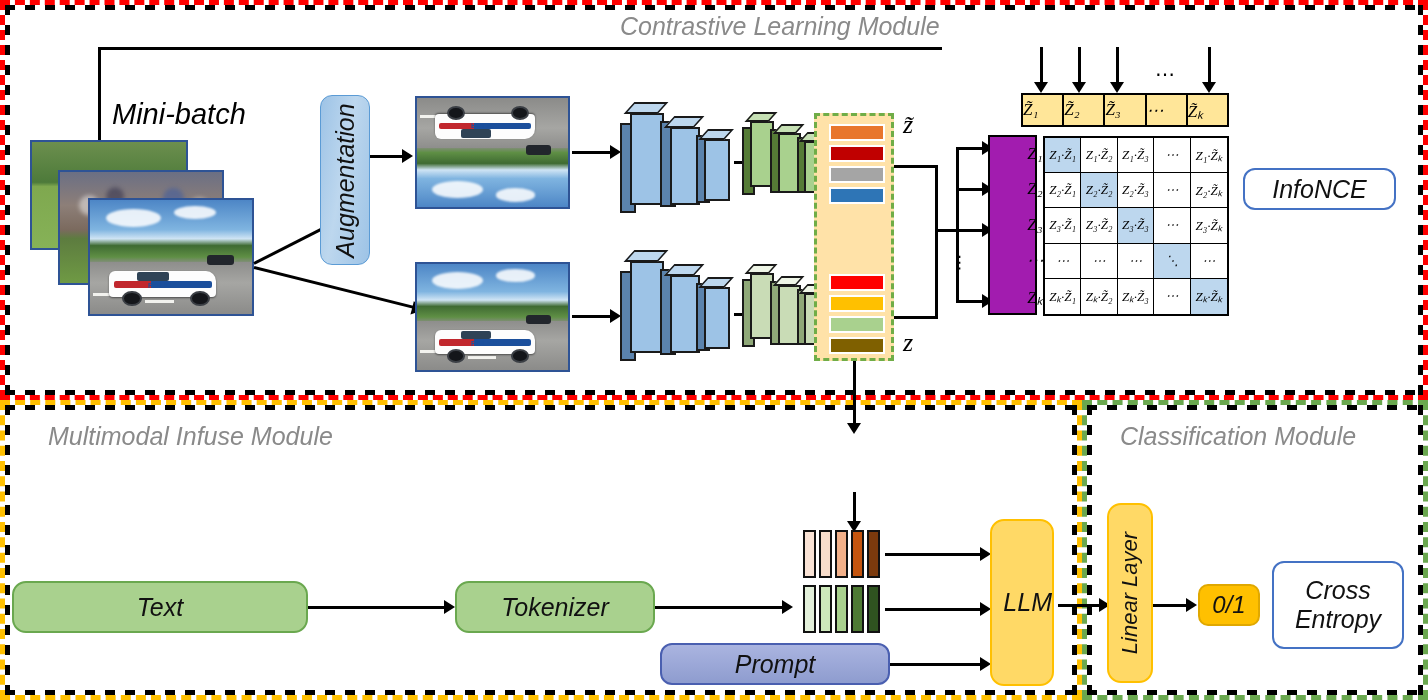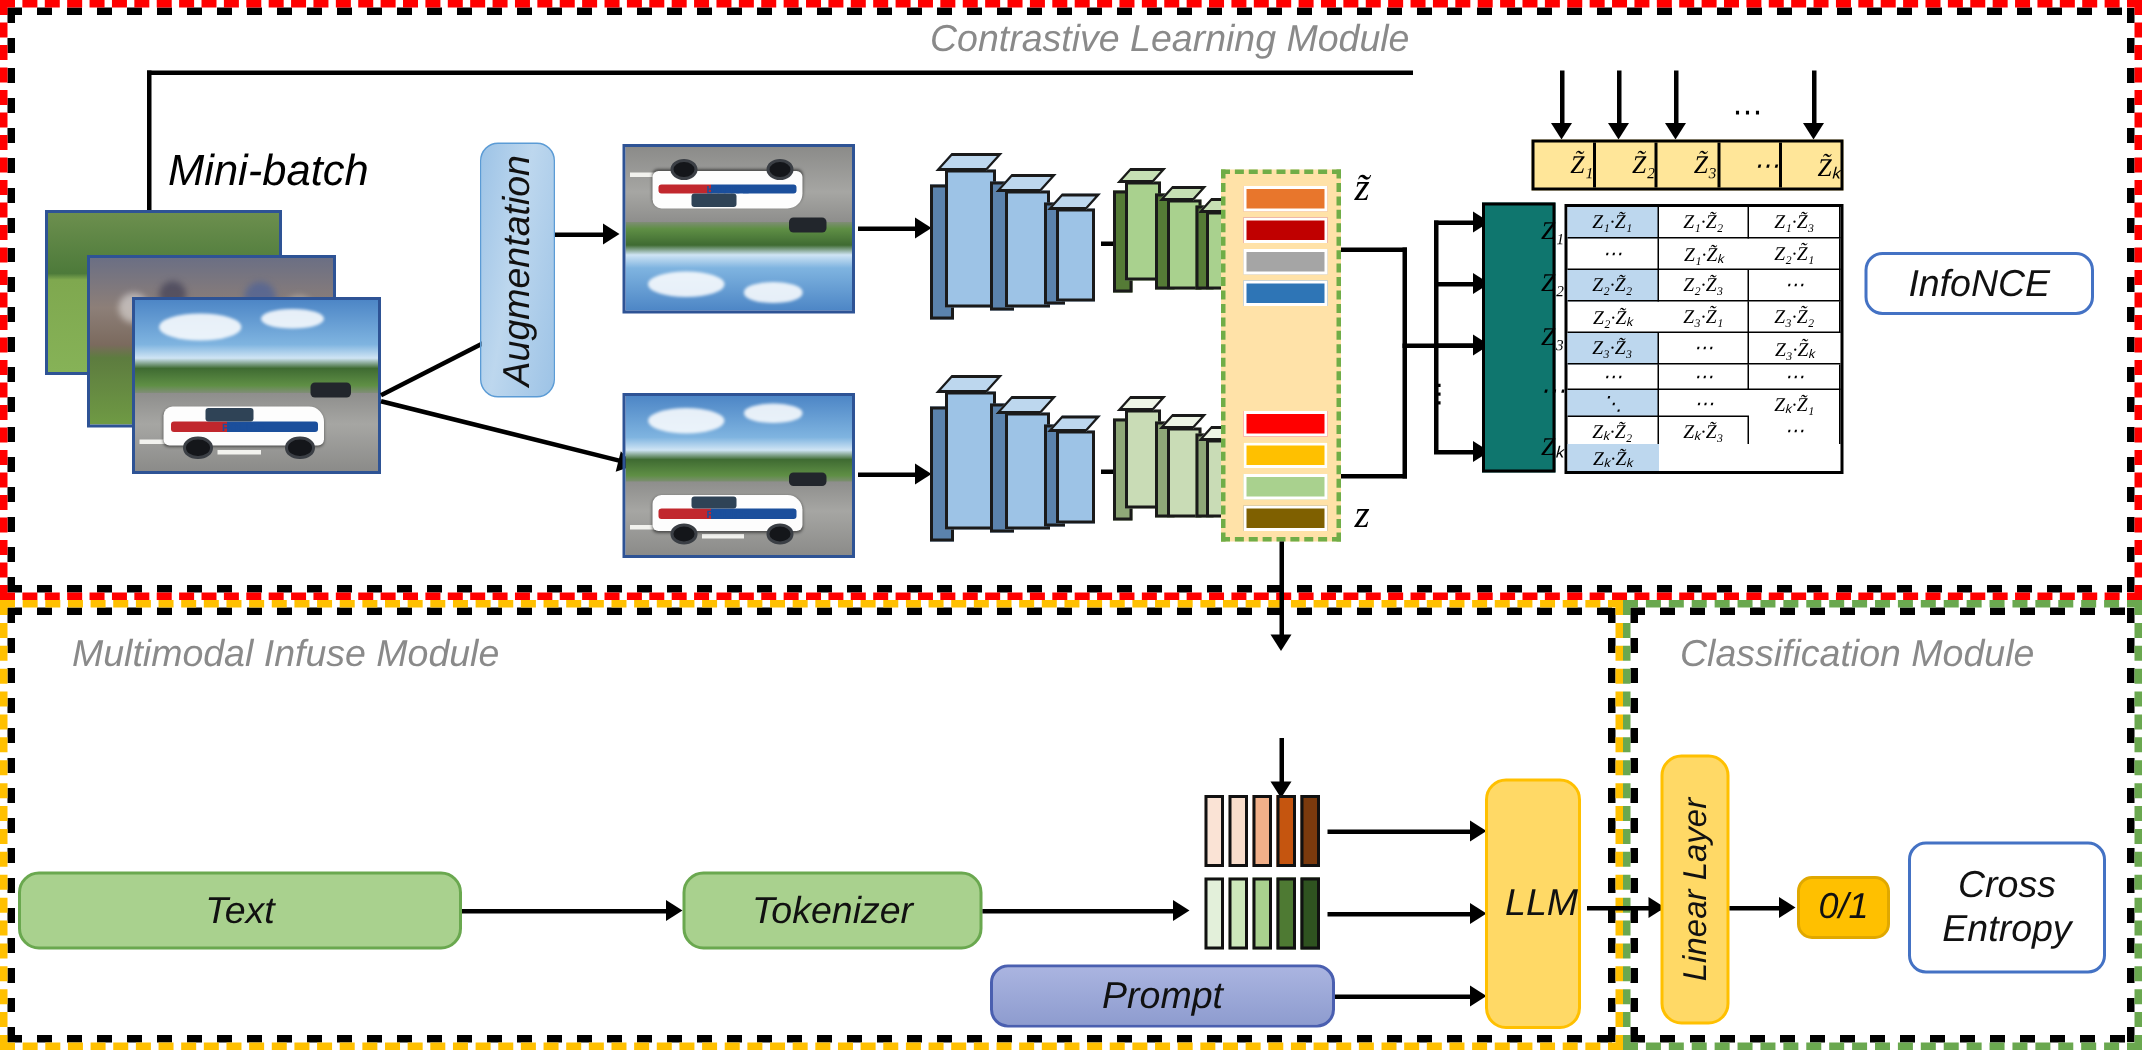--- a/index.html
+++ b/index.html
@@ -120,25 +120,25 @@
     position:absolute; background:#ffe2a8; border:3px dashed #70ad47;
   }
   .fbar { position:absolute; left:12px; width:56px; height:17px; border:2px solid #fff; }
 
   
   #zcol { position:absolute; border:2.5px solid #000; background:#c6e0b4; display:flex; flex-direction:column; }
   #zcol .cell { flex:1; display:flex; align-items:center; justify-content:center; border-bottom:2.5px solid #000; }
   #zcol .cell:last-child { border-bottom:none; }
 
   #zrow { position:absolute; border:2.5px solid #000; background:#ffe699; display:flex; }
-  #zrow .cell { flex:1; display:flex; align-items:center; justify-content:flex-end; border-right:2.5px solid #000; }
+  #zrow .cell { flex:1; display:flex; align-items:center; justify-content:flex-start; border-right:2.5px solid #000; }
   #zrow .cell:last-child { border-right:none; }
 
   #simmatrix { position:absolute; border:2.5px solid #000; background:#fff; display:grid;
-               grid-template-columns:repeat(3,1fr); grid-template-rows:repeat(5,1fr); }
+               grid-template-columns:repeat(5,1fr); grid-template-rows:repeat(5,1fr); }
   #simmatrix .mcell { display:flex; align-items:center; justify-content:center;
                       border-right:1.6px solid #000; border-bottom:1.6px solid #000; }
   #simmatrix .mcell.lastcol { border-right:none; }
   #simmatrix .mcell.lastrow { border-bottom:none; }
   #simmatrix .mcell.diag { background:#bdd7ee; }
 
   .mathlabel { font-family:"Liberation Serif", serif; font-style:italic; }
   .mfs { font-size:13px; }
   .zfs { font-size:17px; }
 
@@ -407,21 +407,21 @@
         <span class="mathlabel zfs">Z̃₃</span>
       </div>
       <div class="cell">
         <span class="mathlabel zfs">⋯</span>
       </div>
       <div class="cell">
         <span class="mathlabel zfs">Z̃ₖ</span>
       </div>
     </div>
 
-  <div id="zcol" style="left: 988px; top: 135px; width: 47px; height: 180px; background: #0f766e; padding-left: 45px;">
+  <div id="zcol" style="left: 988px; top: 135px; width: 47px; height: 180px; background: #a21caf; padding-left: 45px;">
       <div class="cell">
         <span class="mathlabel zfs">Z₁</span>
       </div>
       <div class="cell">
         <span class="mathlabel zfs">Z₂</span>
       </div>
       <div class="cell">
         <span class="mathlabel zfs">Z₃</span>
       </div>
       <div class="cell">

